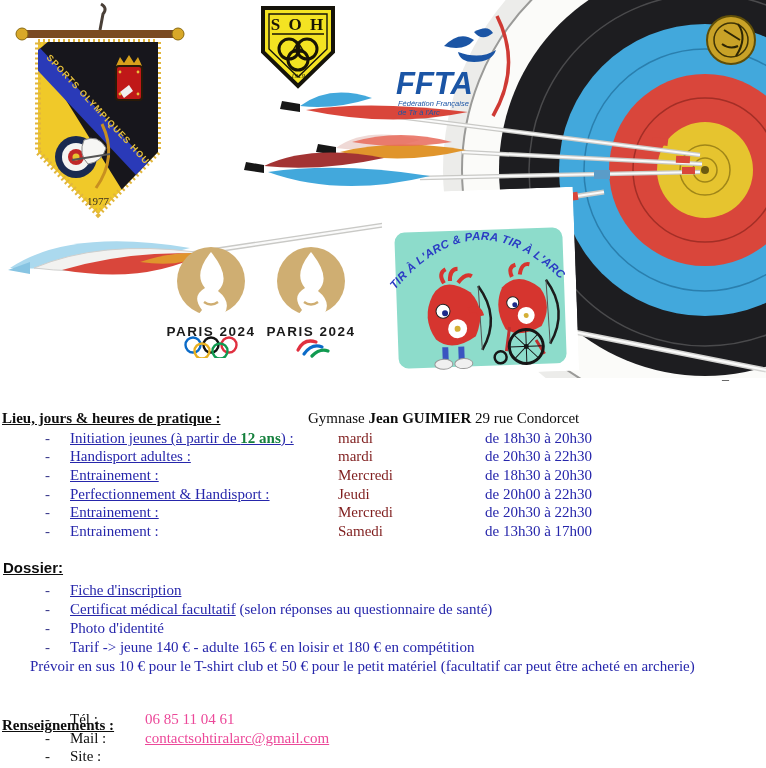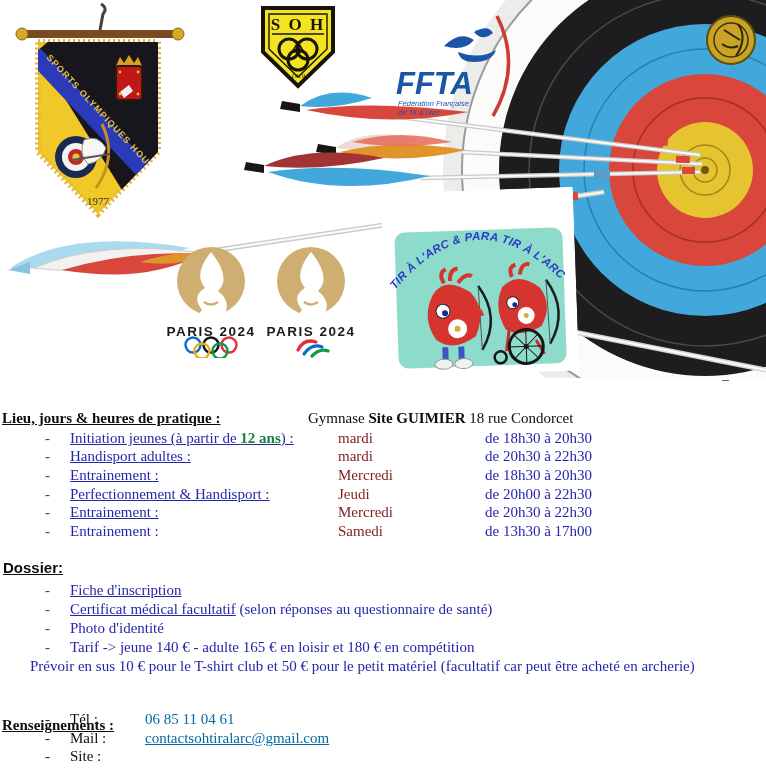--- a/index.html
+++ b/index.html
@@ -14,21 +14,21 @@
   .day{position:absolute;left:338px;color:#7f1d1d;}
   .time{position:absolute;left:485px;color:#2626ab;}
   .u{text-decoration:underline;}
   .blue{color:#2626ab;}
   .redhl{color:#15803d;font-weight:bold;}
   .h-serif{font-weight:bold;text-decoration:underline;color:#0d0d0d;font-size:15px;}
   .h-sans{font-family:"Liberation Sans",sans-serif;font-weight:bold;text-decoration:underline;
           color:#0d0d0d;font-size:15px;}
   .venue{position:absolute;left:308px;color:#0d0d0d;}
   .clab{position:absolute;left:70px;color:#0d0d0d;}
-  .cval{position:absolute;left:145px;color:#0369a1;}
+  .cval{position:absolute;left:145px;color:#ec4899;}
   svg text{font-family:"Liberation Sans",sans-serif;}
   .serif-txt{font-family:"Liberation Serif",serif;}
 </style>
 </head>
 <body>
 
 <div id="page">
 
   <svg class="abs" style="left:0;top:0;" width="766" height="378" viewBox="0 0 766 378">
 
@@ -225,21 +225,21 @@
       <path d="M140,141 V175 M123,158 H157 M128,146 L152,170 M128,170 L152,146" stroke="#161616" stroke-width="1"></path>
       <circle cx="140" cy="158" r="2.5" fill="#161616"></circle>
       <circle cx="114" cy="168" r="6" fill="none" stroke="#161616" stroke-width="2.5"></circle>
     </g>
   </svg>
 
   <div class="abs" style="left:722px;top:372px;font-size:14px;color:#333;">–</div>
 
   <div class="row" style="top:410px;">
     <span class="abs h-serif" style="left:2px;">Lieu, jours &amp; heures de pratique :</span>
-    <span class="venue"><span>Gymnase </span><b>Site GUIMIER</b><span> 18 rue Condorcet</span></span>
+    <span class="venue"><span>Gymnase </span><b>Jean GUIMIER</b><span> 29 rue Condorcet</span></span>
   </div>
 
   <div class="row" style="top:430px;">
     <span class="dash">-</span>
     <span class="lab u"><span>Initiation jeunes (à partir de </span><span class="redhl">12 ans</span><span>) :</span></span>
     <span class="day">mardi</span>
     <span class="time">de 18h30 à 20h30</span>
   </div>
 
   <div class="row" style="top:448px;">

